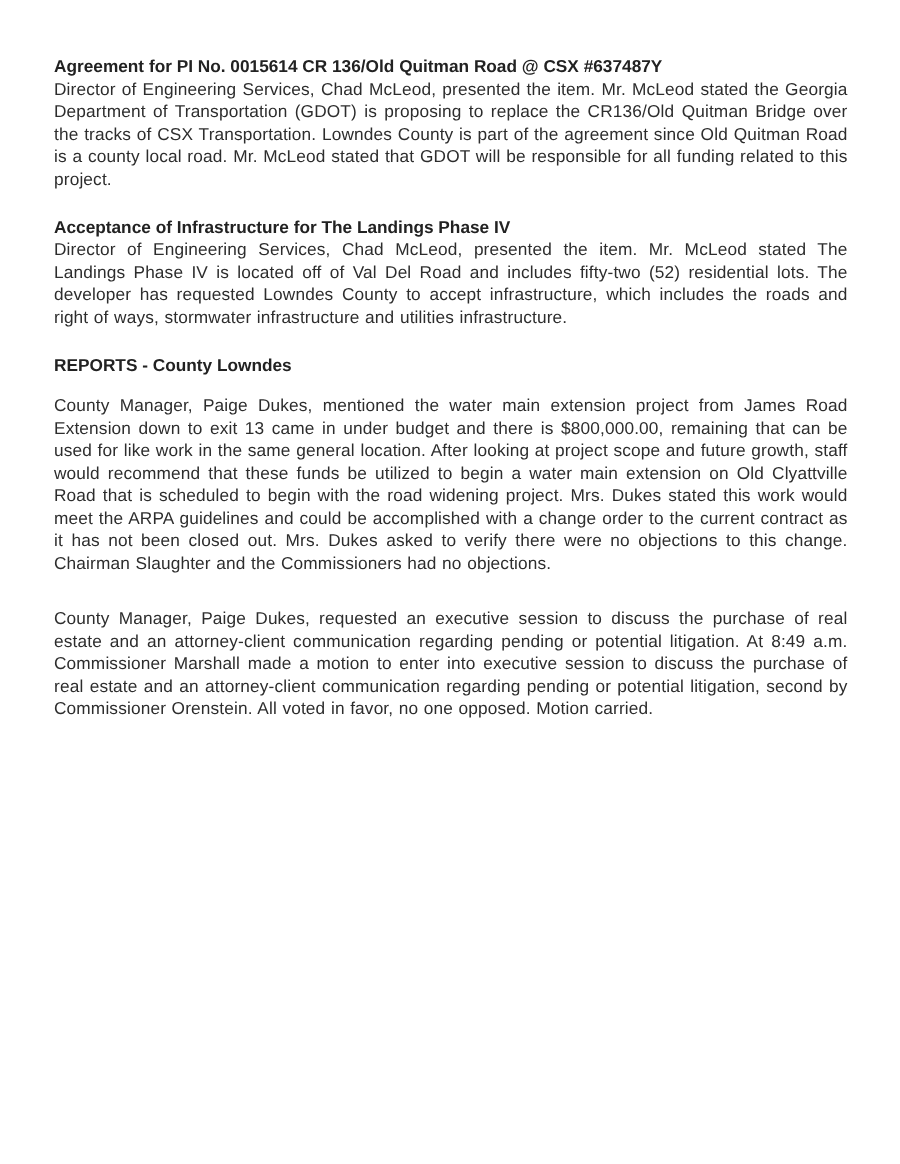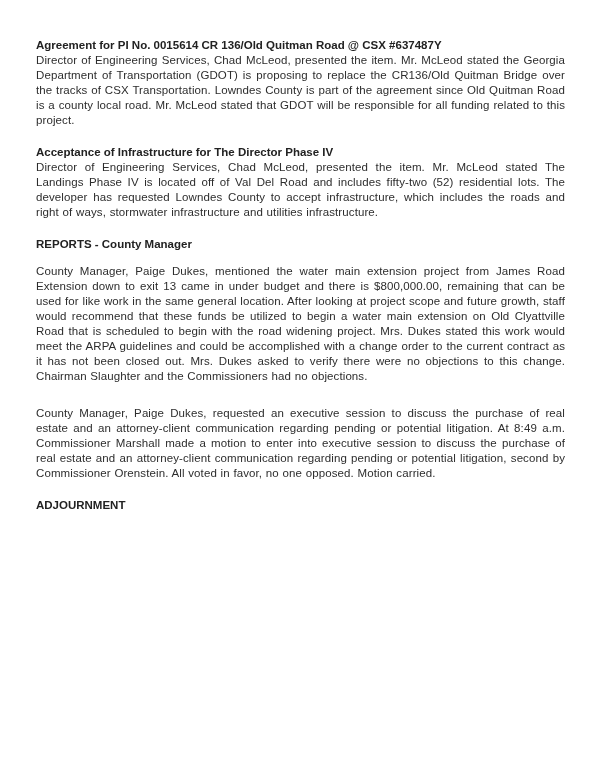--- a/index.html
+++ b/index.html
@@ -57,29 +57,28 @@
 <body>
 
 <div class="page">
 
   <div class="section">
     <h2 class="doc-heading">Agreement for PI No. 0015614 CR 136/Old Quitman Road @ CSX #637487Y</h2>
     <p class="doc-para">Director of Engineering Services, Chad McLeod, presented the item. Mr. McLeod stated the Georgia Department of Transportation (GDOT) is proposing to replace the CR136/Old Quitman Bridge over the tracks of CSX Transportation. Lowndes County is part of the agreement since Old Quitman Road is a county local road. Mr. McLeod stated that GDOT will be responsible for all funding related to this project.</p>
   </div>
 
   <div class="section">
-    <h2 class="doc-heading">Acceptance of Infrastructure for The Director Phase IV</h2>
+    <h2 class="doc-heading">Acceptance of Infrastructure for The Landings Phase IV</h2>
     <p class="doc-para">Director of Engineering Services, Chad McLeod, presented the item. Mr. McLeod stated The Landings Phase IV is located off of Val Del Road and includes fifty-two (52) residential lots. The developer has requested Lowndes County to accept infrastructure, which includes the roads and right of ways, stormwater infrastructure and utilities infrastructure.</p>
   </div>
 
   <div class="section">
-    <h2 class="doc-heading gap-after">REPORTS - County Manager</h2>
+    <h2 class="doc-heading gap-after">REPORTS - County Lowndes</h2>
     <p class="doc-para">County Manager, Paige Dukes, mentioned the water main extension project from James Road Extension down to exit 13 came in under budget and there is $800,000.00, remaining that can be used for like work in the same general location. After looking at project scope and future growth, staff would recommend that these funds be utilized to begin a water main extension on Old Clyattville Road that is scheduled to begin with the road widening project. Mrs. Dukes stated this work would meet the ARPA guidelines and could be accomplished with a change order to the current contract as it has not been closed out. Mrs. Dukes asked to verify there were no objections to this change. Chairman Slaughter and the Commissioners had no objections.</p>
     <p class="doc-para">County Manager, Paige Dukes, requested an executive session to discuss the purchase of real estate and an attorney-client communication regarding pending or potential litigation. At 8:49 a.m. Commissioner Marshall made a motion to enter into executive session to discuss the purchase of real estate and an attorney-client communication regarding pending or potential litigation, second by Commissioner Orenstein. All voted in favor, no one opposed. Motion carried.</p>
   </div>
 
   <div class="section">
-    <h2 class="doc-heading">ADJOURNMENT</h2>
   </div>
 
   <div class="page-footer">3</div>
 
 </div>
 
 </body></html>

